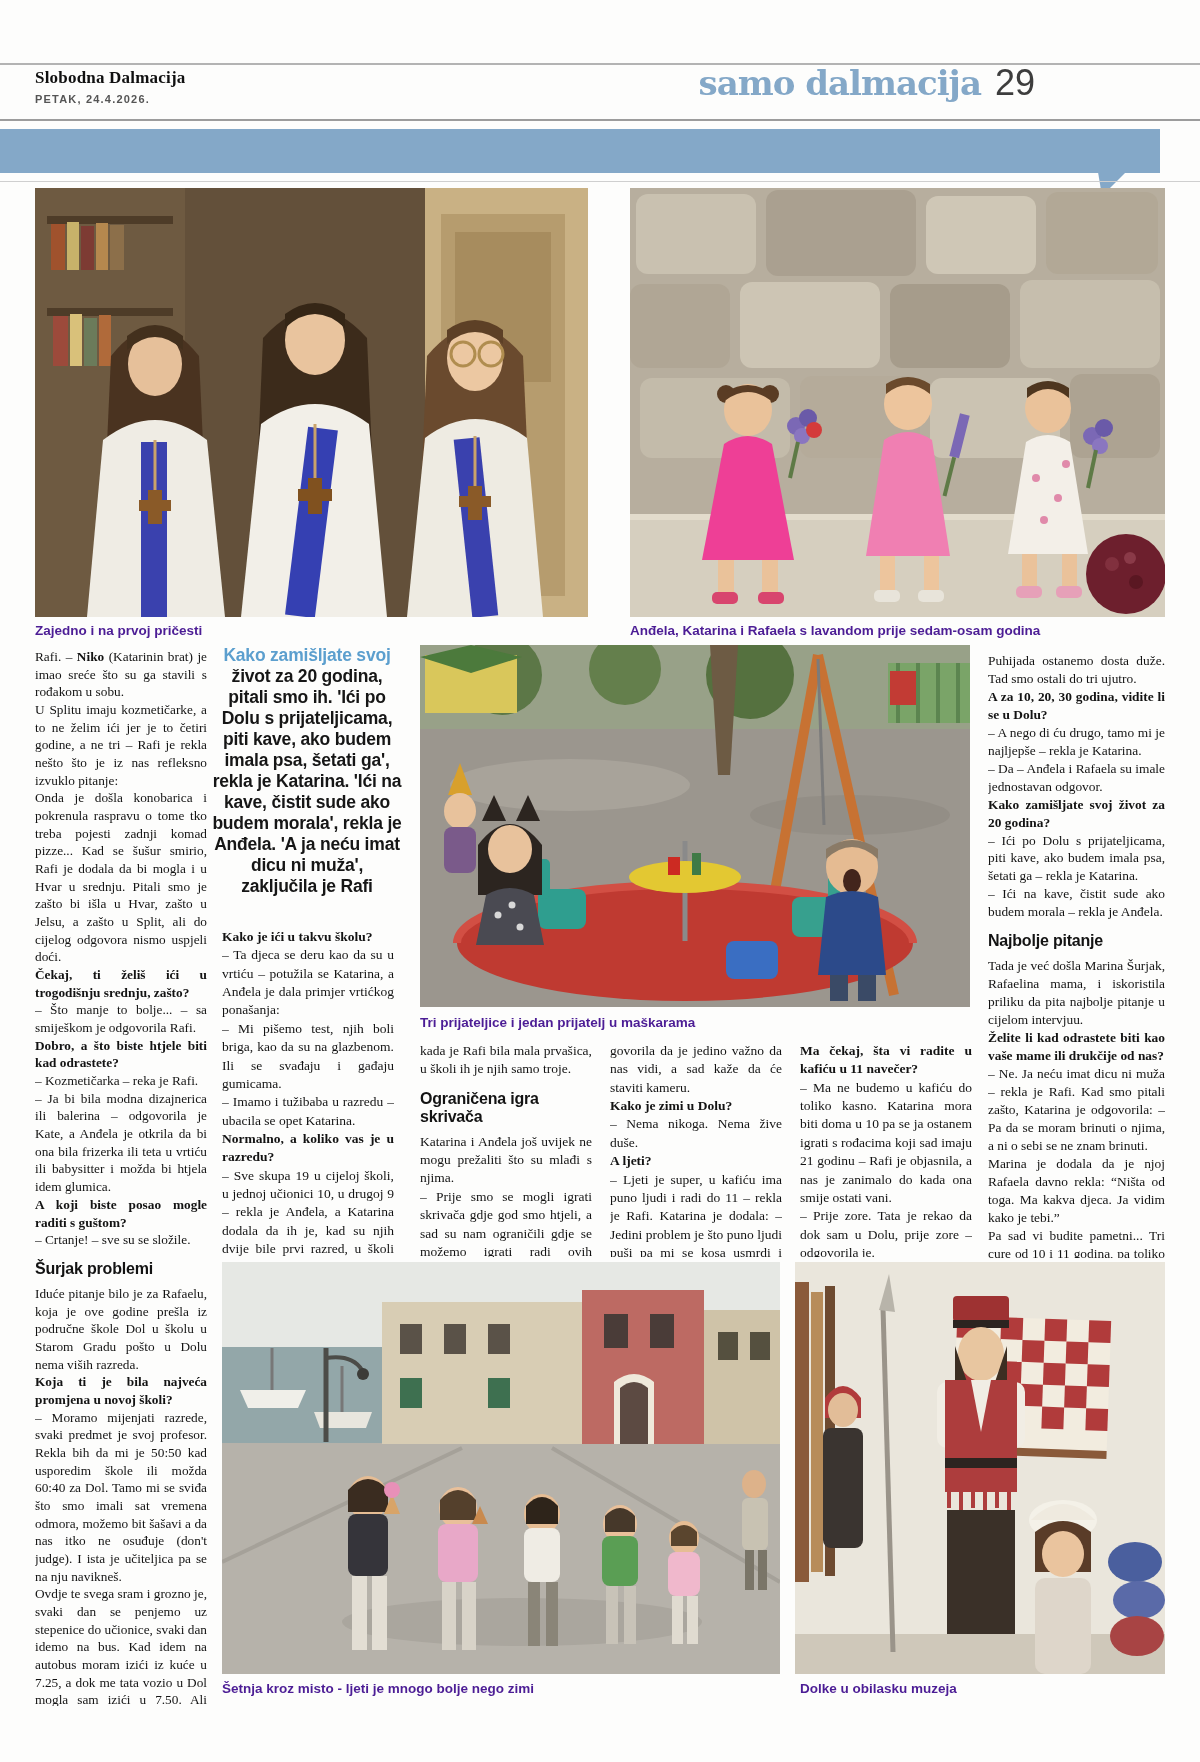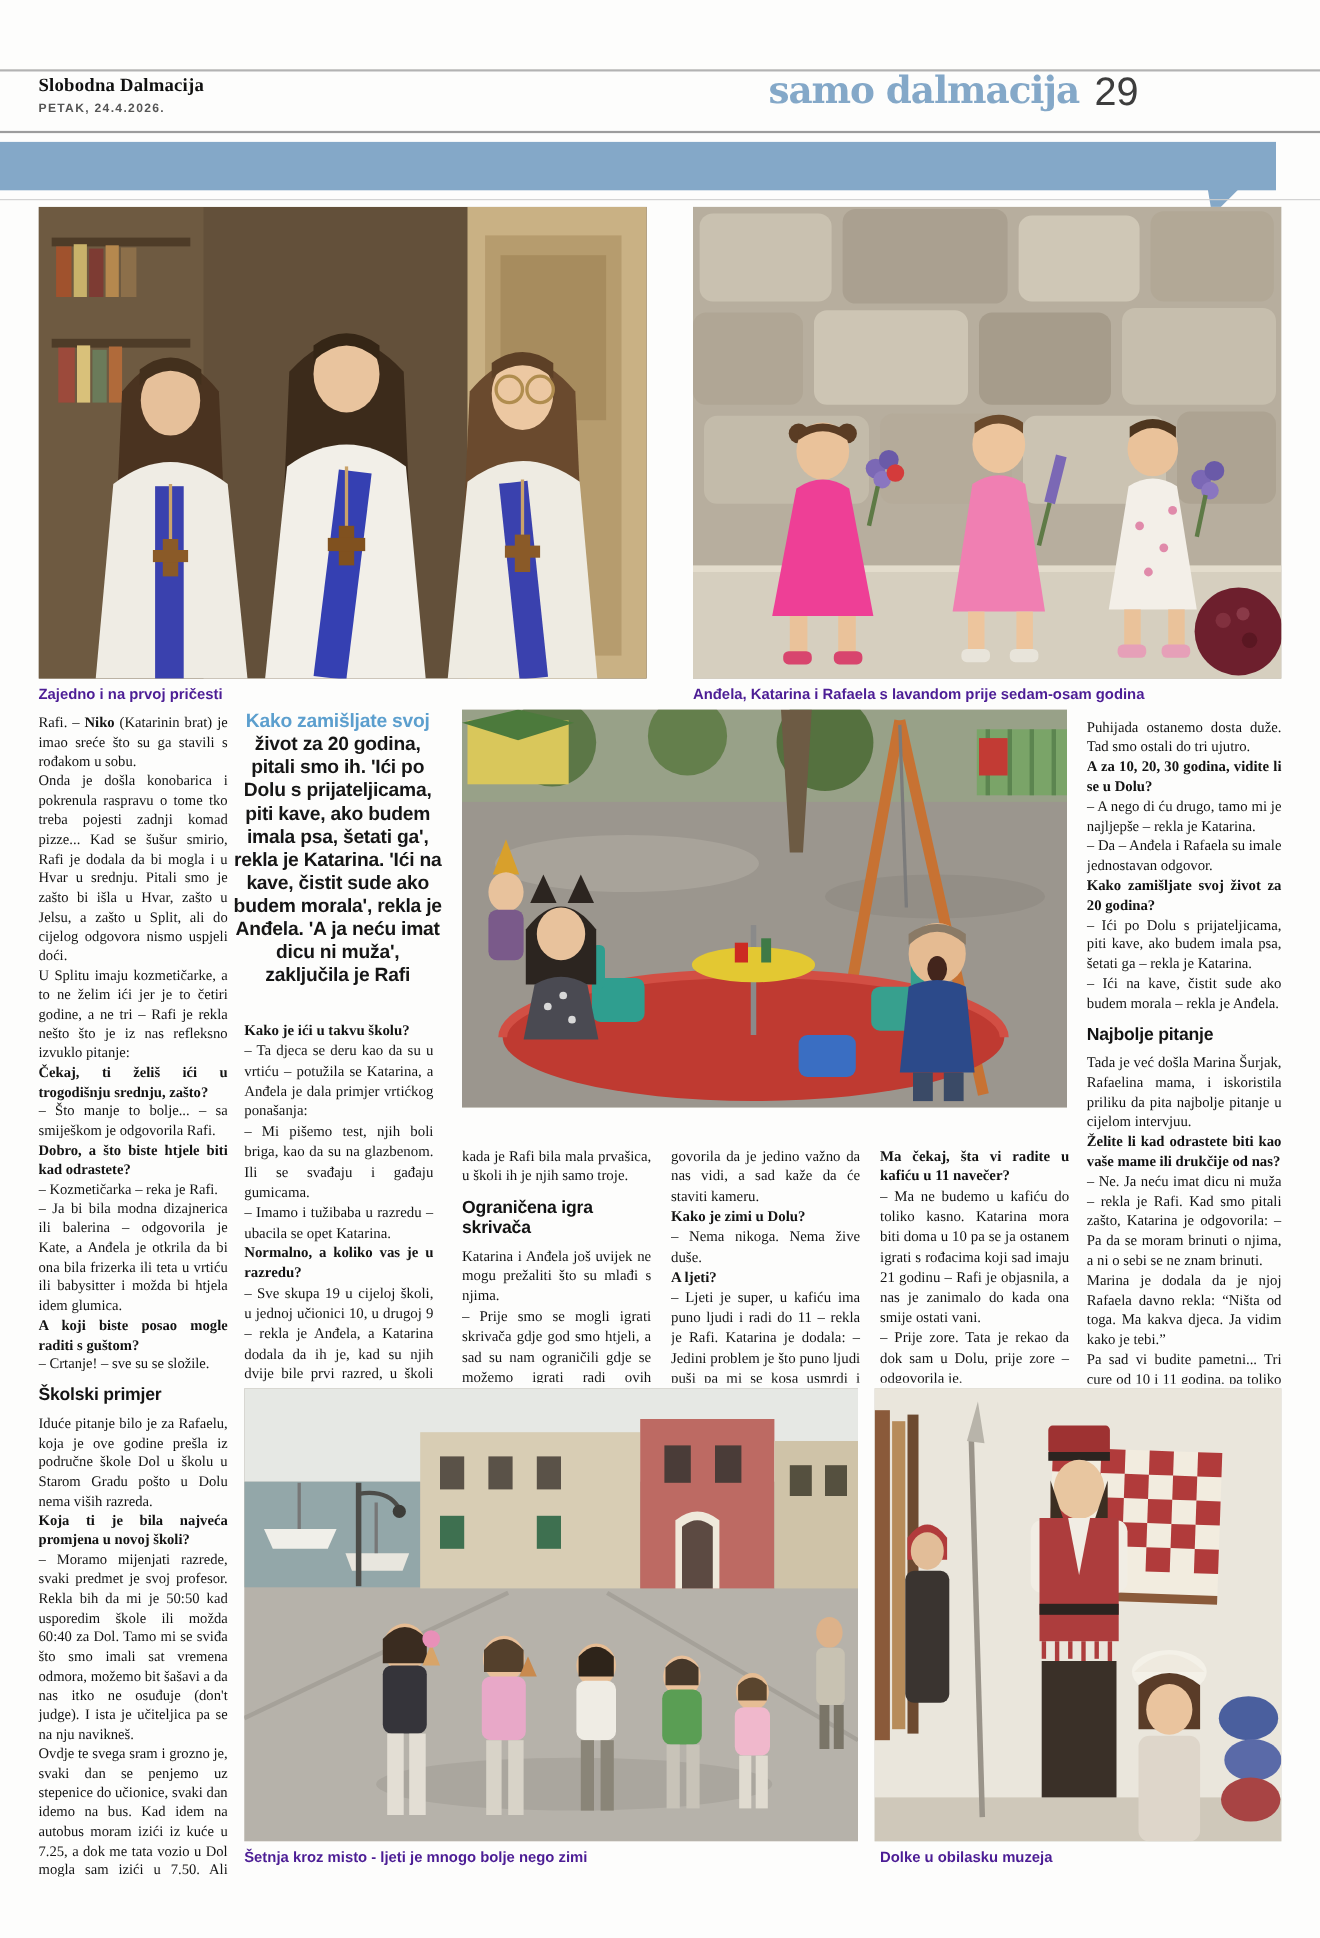--- a/index.html
+++ b/index.html
@@ -228,33 +228,34 @@
       <ellipse cx="432" cy="236" rx="9" ry="12" fill="#43251c"></ellipse>
       <path d="M398,330 L406,252 Q432,240 458,252 L466,330 Z" fill="#2c4a8a"></path>
       <rect x="410" y="330" width="18" height="26" fill="#3a4a66"></rect>
         <rect x="438" y="330" width="18" height="26" fill="#3a4a66"></rect>
 
       <polygon points="28,150 40,118 52,150" fill="#d8a02c"></polygon>
       <ellipse cx="40" cy="166" rx="16" ry="18" fill="#e8c29c"></ellipse>
       <rect x="24" y="182" width="32" height="46" rx="8" fill="#7a5a8a"></rect>
     </svg>
   </div>
+  <div class="caption" style="left:420px;top:1014px;width:550px;">Tri prijateljice i jedan prijatelj u maškarama</div>
 
   <div class="col col1">
       <p class="blk blk-normal"><span>Rafi. – </span><span style="font-weight: 700;">Niko</span><span> (Katarinin brat) je imao sreće što su ga stavili s rođakom u sobu.</span></p>
+      <p class="blk blk-normal">U Splitu imaju kozmetičarke, a to ne želim ići jer je to četiri godine, a ne tri – Rafi je rekla nešto što je iz nas refleksno izvuklo pitanje:</p>
       <p class="blk blk-normal">Onda je došla konobarica i pokrenula raspravu o tome tko treba pojesti zadnji komad pizze... Kad se šušur smirio, Rafi je dodala da bi mogla i u Hvar u srednju. Pitali smo je zašto bi išla u Hvar, zašto u Jelsu, a zašto u Split, ali do cijelog odgovora nismo uspjeli doći.</p>
-      <p class="blk blk-normal">U Splitu imaju kozmetičarke, a to ne želim ići jer je to četiri godine, a ne tri – Rafi je rekla nešto što je iz nas refleksno izvuklo pitanje:</p>
       <p class="blk blk-question">Čekaj, ti želiš ići u trogodišnju srednju, zašto?</p>
       <p class="blk blk-normal">– Što manje to bolje... – sa smiješkom je odgovorila Rafi.</p>
       <p class="blk blk-question">Dobro, a što biste htjele biti kad odrastete?</p>
       <p class="blk blk-normal">– Kozmetičarka – reka je Rafi.</p>
       <p class="blk blk-normal">– Ja bi bila modna dizajnerica ili balerina – odgovorila je Kate, a Anđela je otkrila da bi ona bila frizerka ili teta u vrtiću ili babysitter i možda bi htjela idem glumica.</p>
       <p class="blk blk-question">A koji biste posao mogle raditi s guštom?</p>
       <p class="blk blk-normal">– Crtanje! – sve su se složile.</p>
-      <p class="blk blk-subhead">Školski primjer</p>
+      <p class="blk blk-subhead">Šurjak problemi</p>
       <p class="blk blk-normal">Iduće pitanje bilo je za Rafaelu, koja je ove godine prešla iz područne škole Dol u školu u Starom Gradu pošto u Dolu nema viših razreda.</p>
       <p class="blk blk-question">Koja ti je bila najveća promjena u novoj školi?</p>
       <p class="blk blk-normal">– Moramo mijenjati razrede, svaki predmet je svoj profesor. Rekla bih da mi je 50:50 kad usporedim škole ili možda 60:40 za Dol. Tamo mi se sviđa što smo imali sat vremena odmora, možemo bit šašavi a da nas itko ne osuđuje (don't judge). I ista je učiteljica pa se na nju navikneš.</p>
       <p class="blk blk-normal">Ovdje te svega sram i grozno je, svaki dan se penjemo uz stepenice do učionice, svaki dan idemo na bus. Kad idem na autobus moram izići iz kuće u 7.25, a dok me tata vozio u Dol mogla sam izići u 7.50. Ali ovdje je dobro što imamo male odmore i imamo puno više prijateljica tu, ima i dućan odmah pored škole, a i manja je šansa da me prozove za ispitivanje slučajnim odabirom jer nas je više u razredu.</p>
     </div>
   <div class="col col2">
       <p class="blk blk-question">Kako je ići u takvu školu?</p>
       <p class="blk blk-normal">– Ta djeca se deru kao da su u vrtiću – potužila se Katarina, a Anđela je dala primjer vrtićkog ponašanja:</p>
       <p class="blk blk-normal">– Mi pišemo test, njih boli briga, kao da su na glazbenom. Ili se svađaju i gađaju gumicama.</p>
       <p class="blk blk-normal">– Imamo i tužibaba u razredu – ubacila se opet Katarina.</p>

